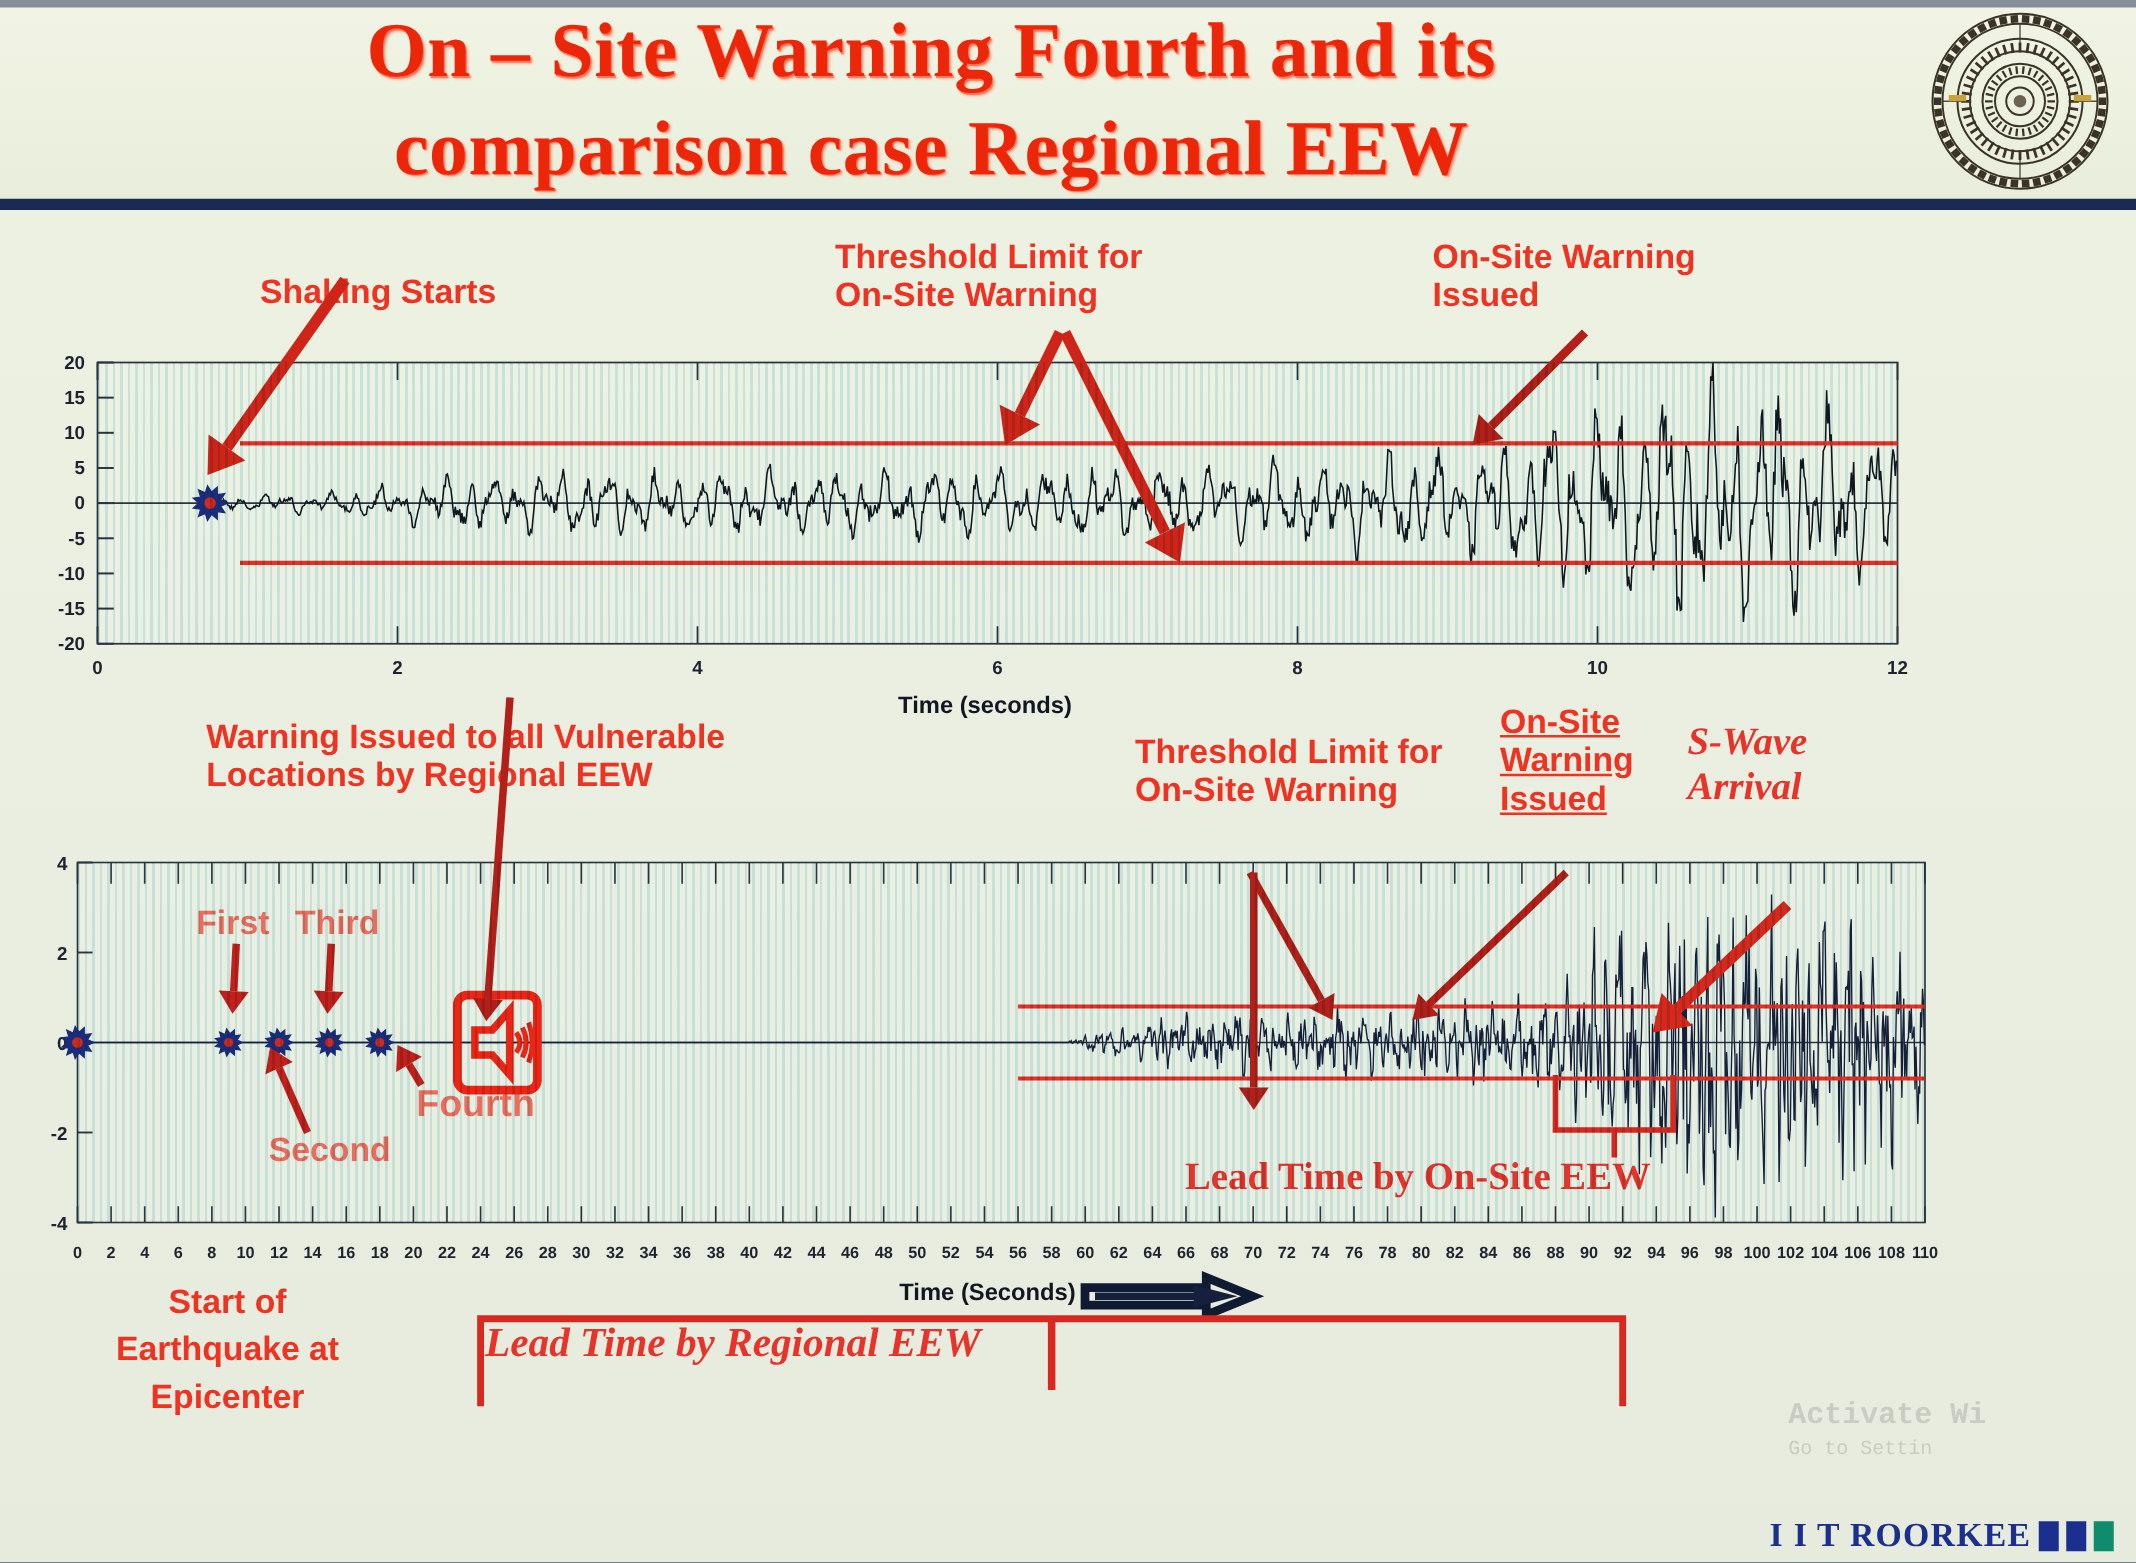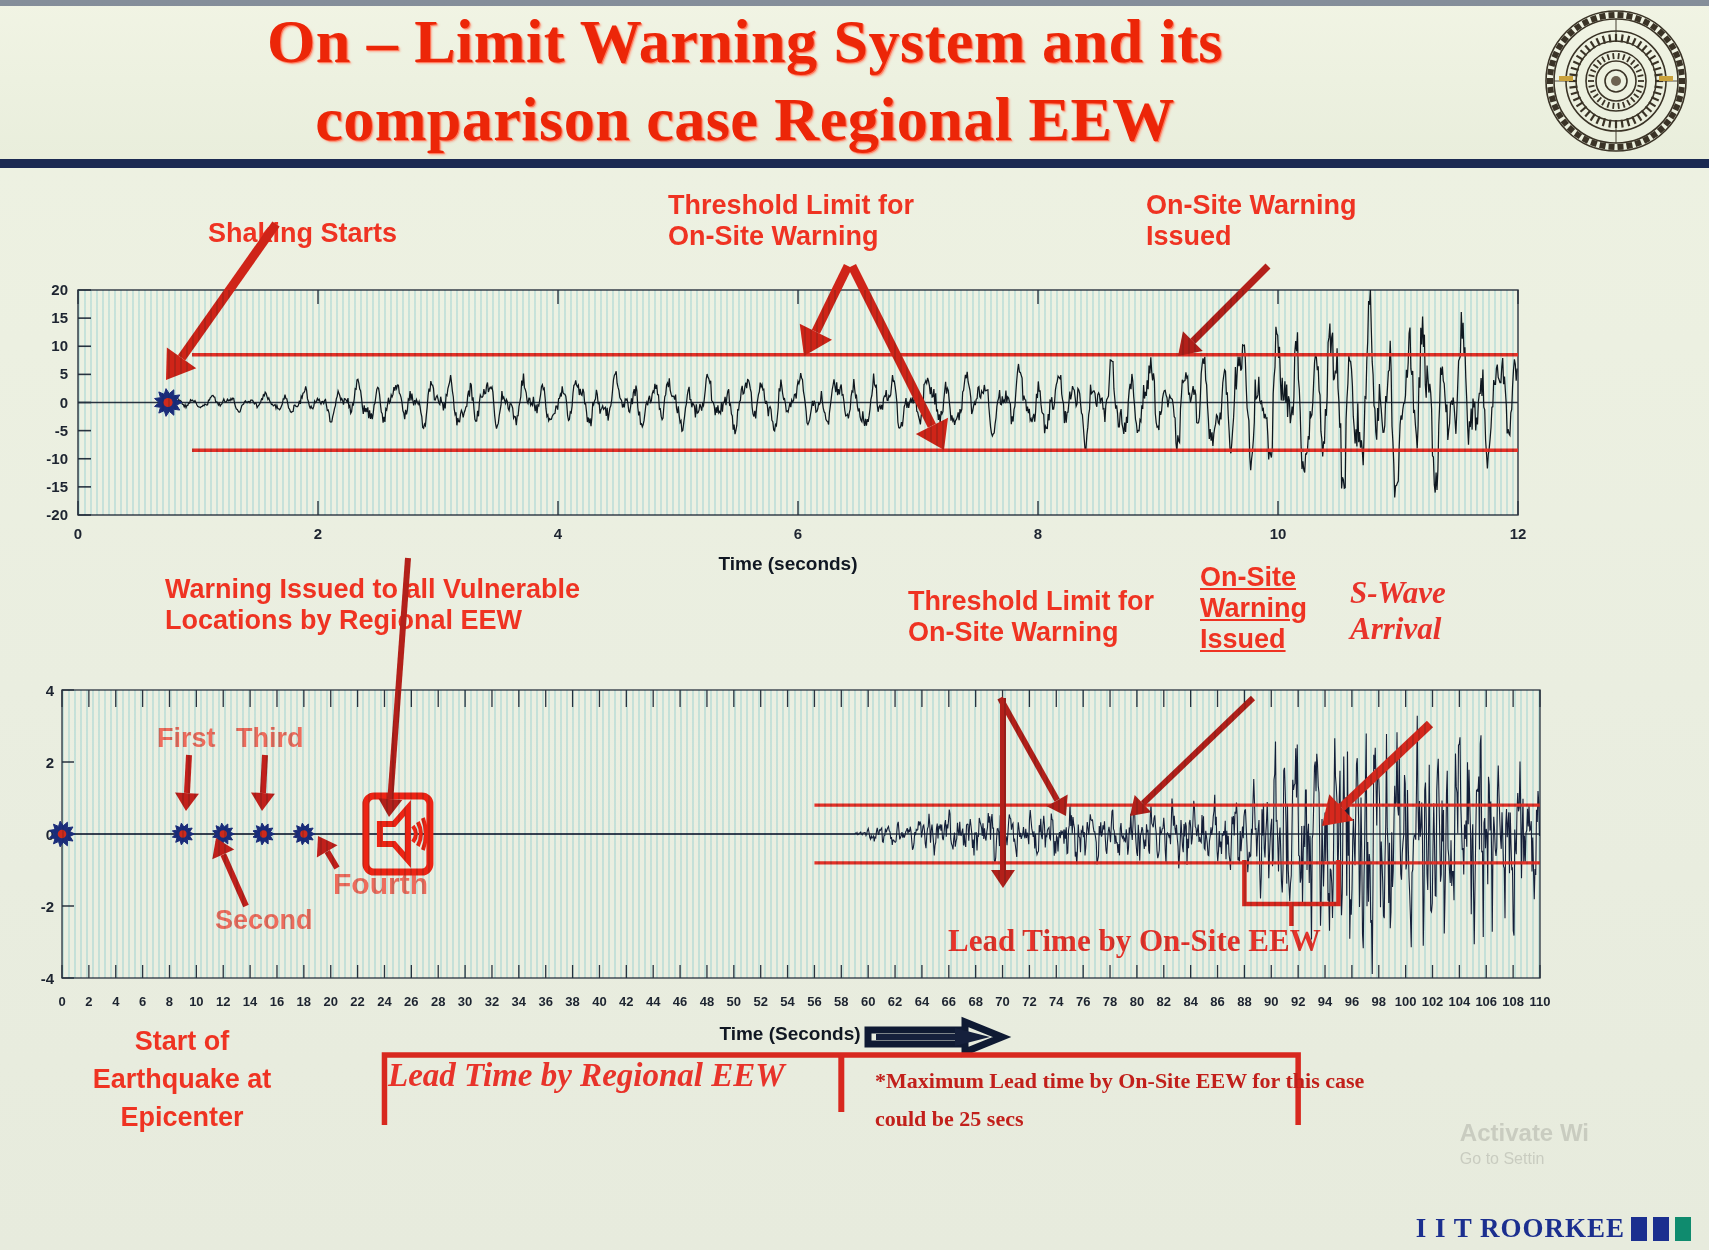--- a/index.html
+++ b/index.html
@@ -66,38 +66,38 @@
     position:absolute; right:18px; bottom:6px;
     font-family:"Liberation Serif", serif;
     font-weight:bold; font-size:27px; color:#1b2f8f;
     letter-spacing:1px;
     display:flex; align-items:center; gap:6px;
   }
   .sq{ width:16px;height:24px;display:inline-block;}
   #watermark{
     position:absolute; right:120px; bottom:78px;
     color:#c9ccc0; font-size:24px; font-weight:bold;
-    line-height:26px; text-align:left; pointer-events:none;
+    line-height:26px; text-align:left; pointer-events:none;font-family:Liberation Mono, monospace;
   }
   #watermark .w2{ font-size:16px; font-weight:normal;}
   
   .scan{
     position:absolute; pointer-events:none;
     background:repeating-linear-gradient(90deg, rgba(120,205,225,.30) 0 2px, rgba(255,255,255,0) 2px 6px);
     mix-blend-mode:multiply;
   }
 </style>
 </head>
 <body>
 
 <div id="slide">
 
   <div id="header">
     <div id="title">
-      <div>On – Limit Warning System and its</div>
+      <div>On – Site Warning Fourth and its</div>
       <div>comparison case Regional EEW</div>
     </div>
 
     <svg id="logo" viewBox="0 0 150 150">
       <g fill="none" stroke="#3a3326" stroke-width="1.6">
         <circle cx="75" cy="75" r="70"></circle>
         <circle cx="75" cy="75" r="62"></circle>
         <circle cx="75" cy="75" r="50"></circle>
         <circle cx="75" cy="75" r="40"></circle>
         <circle cx="75" cy="75" r="30"></circle>
@@ -615,22 +615,20 @@
   </div>
 
   <div class="ann serif" style="left:948px; top:925px; font-size:31px;">Lead Time by On-Site EEW</div>
 
   <div class="ann" style="left:62px; top:1022px; width:240px; line-height:38px;text-align:center;">Start of
 Earthquake at
 Epicenter</div>
 
   <div class="ann serif" style="left:388px; top:1060px; font-size:33px;font-style:italic;">Lead Time by Regional EEW</div>
 
-  <div class="ann serif" style="left:875px; top:1062px; width:700px; font-size:22px; line-height:38px; color:#c2201b;">*Maximum Lead time by On-Site EEW for this case
-could be 25 secs</div>
 
   <div id="watermark">
     <div>Activate Wi</div>
     <div class="w2">Go to Settin</div>
   </div>
 
   <div id="iitfoot">
     <span>I I T ROORKEE</span>
     <span class="sq" style="background:#1b2f8f"></span>
     <span class="sq" style="background:#1b2f8f"></span>

